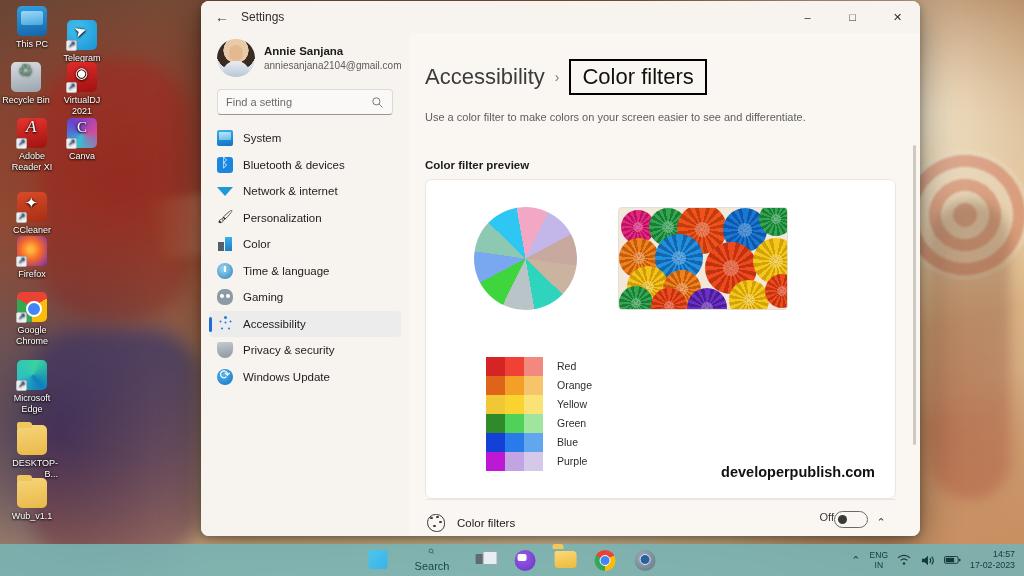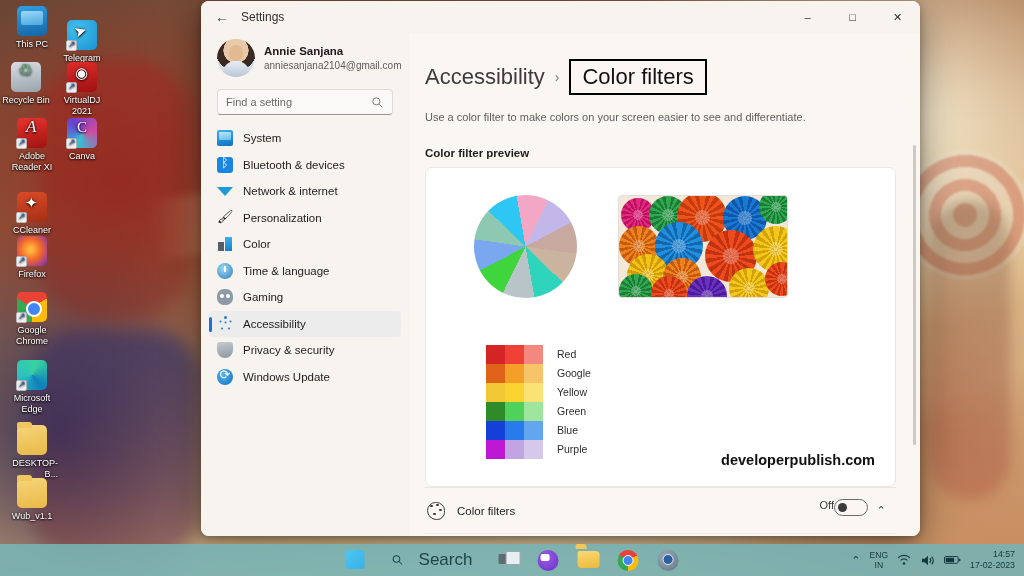--- a/index.html
+++ b/index.html
@@ -214,21 +214,21 @@
   .crumbs { display: flex; align-items: center; gap: 10px; padding: 26px 0 0 0; }
   .crumb-link {
     font-size: 22px; color: #3c3c3c; cursor: pointer; font-weight: normal;
   }
   .crumb-sep { color: #7a7a7a; font-size: 14px; }
   .crumb-current {
     font-size: 22px; color: #111; padding: 3px 11px;
     border: 2.5px solid #000; background: #faf7f3;
   }
   .subtitle { font-size: 11px; color: #5e5e5e; margin-top: 16px; }
-  .section-h { font-size: 11.5px; font-weight: bold; color: #1c1c1c; margin-top: 24px; }
+  .section-h { font-size: 11.5px; font-weight: bold; color: #1c1c1c; margin-top: 36px; }
 
   .preview-card {
     margin-top: 8px; background: #fff; border: 1px solid #ebe6e1; border-radius: 7px;
     height: 320px; position: relative; overflow: hidden;
   }
   .wheel {
     position: absolute; left: 48px; top: 27px; width: 103px; height: 103px; border-radius: 50%;
   }
   .photo {
     position: absolute; left: 192px; top: 27px; width: 170px; height: 103px;
@@ -301,22 +301,22 @@
     display: flex; align-items: center; gap: 14px; height: 32px;
   }
   .tb-btn {
     width: 26px; height: 26px; position: relative; cursor: pointer; border-radius: 4px;
   }
   .tb-start {
     background: linear-gradient(135deg,#4cc6f0,#39b2e8);
     border-radius: 3px; width: 19px; height: 19px; margin: 3px;
   }
   .tb-search {
-    display: flex; align-items: center; gap: 15px; height: 24px; padding: 0 9px;
-    border-radius: 13px; cursor: pointer; color: #1e4646; font-size: 17px;
+    display: flex; align-items: center; gap: 5px; height: 24px; padding: 0 9px;
+    border-radius: 13px; cursor: pointer; color: #1e4646; font-size: 11px; flex-direction: column;
   }
   .tb-taskview { background: transparent; }
   .tb-taskview::before {
     content:""; position:absolute; left:3px; top:7px; width:12px; height:10px;
     background:#5f6b72; border-radius:1px;
   }
   .tb-taskview::after {
     content:""; position:absolute; left:10px; top:4px; width:13px; height:12px;
     background:#e8eef2; border:1px solid #9aa6ad; border-radius:1px;
   }
@@ -543,21 +543,21 @@
                 <div class="swatch-cell" style="background: rgb(159, 229, 157);"></div>
                 <div class="swatch-cell" style="background: rgb(21, 64, 216);"></div>
                 <div class="swatch-cell" style="background: rgb(42, 123, 234);"></div>
                 <div class="swatch-cell" style="background: rgb(98, 166, 238);"></div>
                 <div class="swatch-cell" style="background: rgb(189, 24, 212);"></div>
                 <div class="swatch-cell" style="background: rgb(195, 164, 226);"></div>
                 <div class="swatch-cell" style="background: rgb(214, 200, 234);"></div>
               </div>
             <div class="swatch-labels" id="swLabels">
                 <div class="swatch-lbl">Red</div>
-                <div class="swatch-lbl">Google</div>
+                <div class="swatch-lbl">Orange</div>
                 <div class="swatch-lbl">Yellow</div>
                 <div class="swatch-lbl">Green</div>
                 <div class="swatch-lbl">Blue</div>
                 <div class="swatch-lbl">Purple</div>
               </div>
           </div>
           <div class="watermark">developerpublish.com</div>
         </div>
 
         <div class="filter-row">

